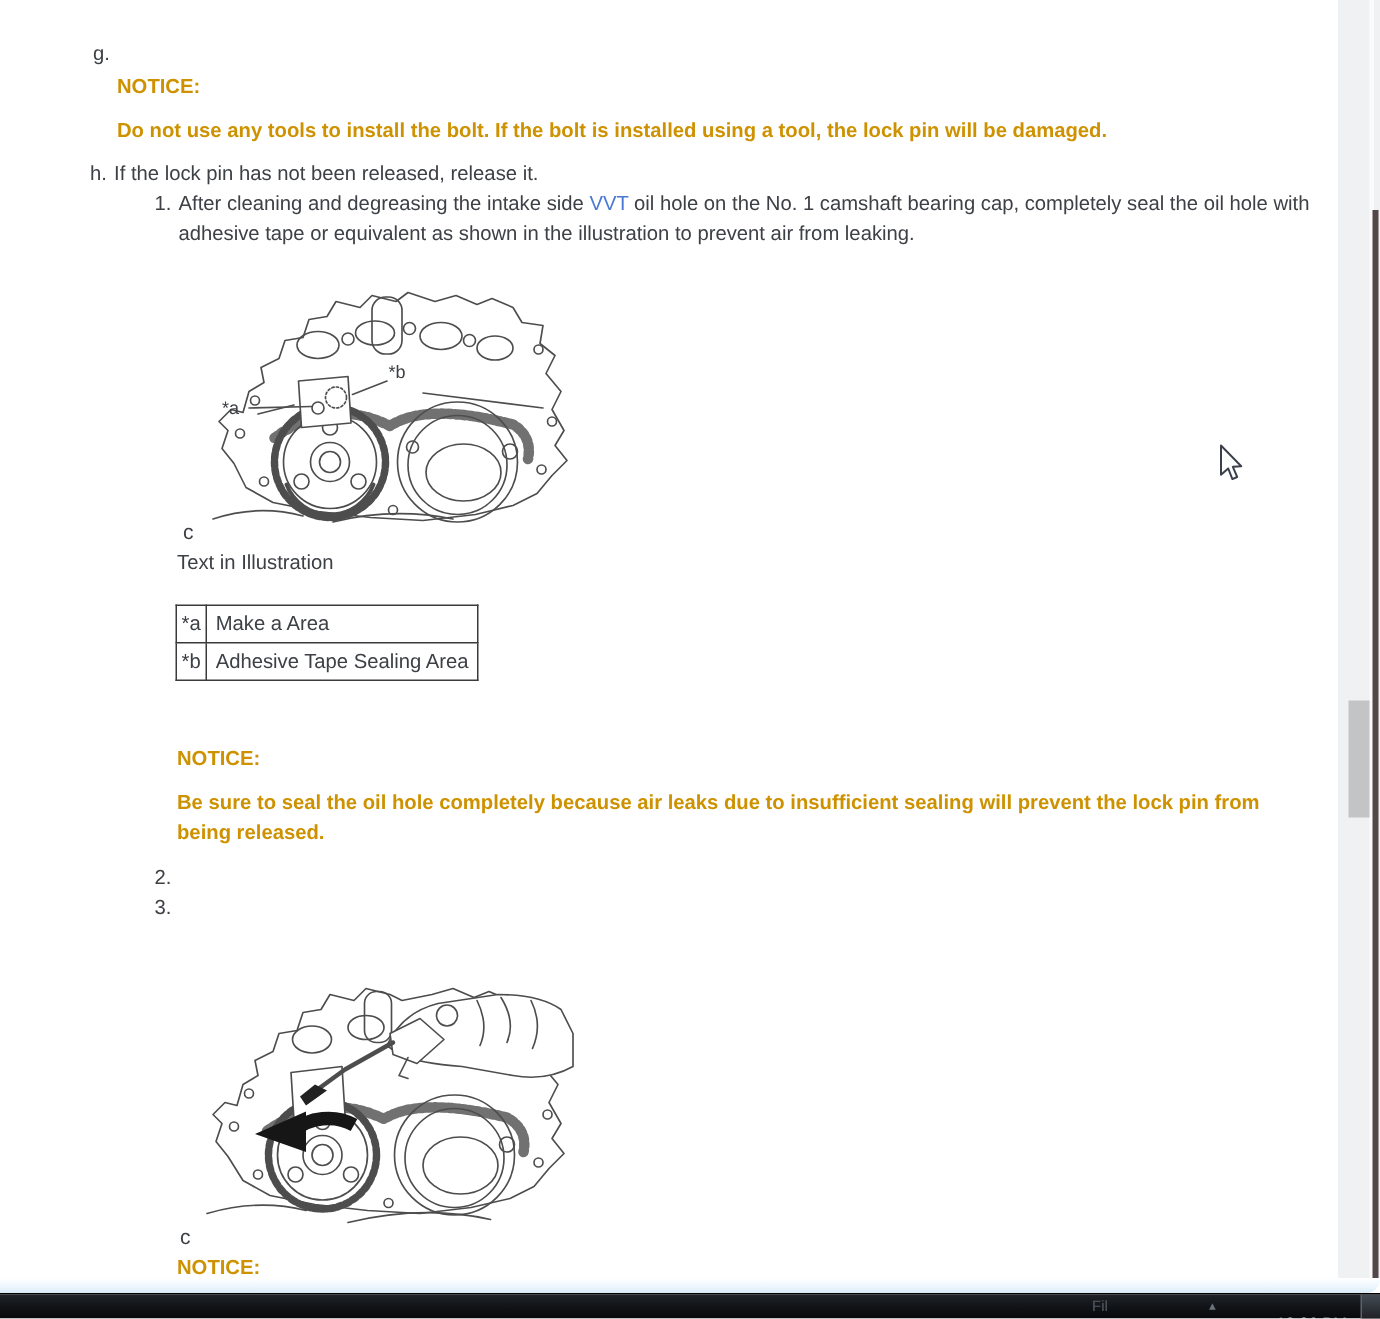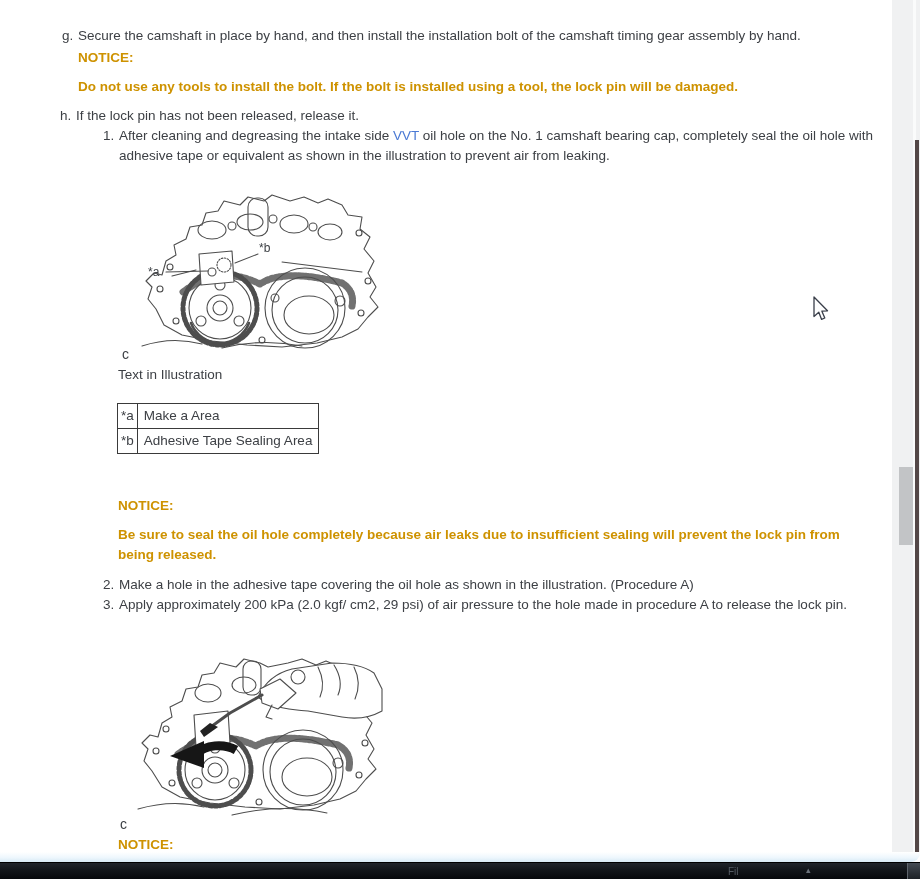--- a/index.html
+++ b/index.html
@@ -40,21 +40,20 @@
     border-left:1px solid #5e646c; }
   .cursor { position:absolute; left:811px; top:296px; pointer-events:none; }
 </style>
 </head>
 <body>
 
 <div style="position:absolute;left:0;top:0;width:892px;height:852px;background:#fff;">
 
   <div class="li" style="left:62px;top:26px;width:802px;">
     <span class="marker">g.</span>
-    <span class="txt">Secure the camshaft in place by hand, and then install the installation bolt of the camshaft timing gear assembly by hand.</span>
   </div>
 
   <div class="abs notice-label" style="left:78px;top:48px;">NOTICE:</div>
   <div class="abs notice-body" style="left:78px;top:77px;width:700px;">Do not use any tools to install the bolt. If the bolt is installed using a tool, the lock pin will be damaged.</div>
 
   <div class="li" style="left:60px;top:106px;width:500px;">
     <span class="marker">h.</span>
     <span class="txt">If the lock pin has not been released, release it.</span>
   </div>
 
@@ -122,25 +121,23 @@
       <td>Adhesive Tape Sealing Area</td>
     </tr>
   </tbody>
     </table>
 
   <div class="abs notice-label" style="left:118px;top:496px;">NOTICE:</div>
   <div class="abs notice-body" style="left:118px;top:525px;width:745px;">Be sure to seal the oil hole completely because air leaks due to insufficient sealing will prevent the lock pin from being released.</div>
 
   <div class="li" style="left:103px;top:575px;width:720px;">
     <span class="marker">2.</span>
-    <span class="txt">Make a hole in the adhesive tape covering the oil hole as shown in the illustration. (Procedure A)</span>
   </div>
   <div class="li" style="left:103px;top:595px;width:752px;">
     <span class="marker">3.</span>
-    <span class="txt">Apply approximately 200 kPa (2.0 kgf/ cm2, 29 psi) of air pressure to the hole made in procedure A to release the lock pin.</span>
   </div>
 
   <svg class="fig" style="left:112px;top:653px;" width="272" height="165" viewBox="0 0 272 165">
     <g fill="none" stroke="#4d4d4d" stroke-width="1.1" stroke-linejoin="round" stroke-linecap="round">
       <path d="M40,118 L32,108 L36,96 L30,90 L38,82 L46,84 L50,70 L60,64 L58,54 L70,48 L74,36 L86,34 L90,22 L102,20 L108,10 L124,14 L132,6 L148,10 L156,14 L176,10 L190,6 L204,12 L214,8 L228,14 L234,24 L248,26 L246,38 L256,46 L250,58 L260,70 L254,82 L262,96 L256,106 L264,116 L254,126 L244,138 L228,146 L202,152 L168,156 L133,154 L98,150 L68,144 L50,134 Z"></path>
       <circle cx="44" cy="98" r="3"></circle>
         <circle cx="54" cy="76" r="3"></circle>
         <circle cx="253" cy="90" r="3"></circle>
         <circle cx="247" cy="122" r="3"></circle>
         <circle cx="60" cy="130" r="3"></circle>

